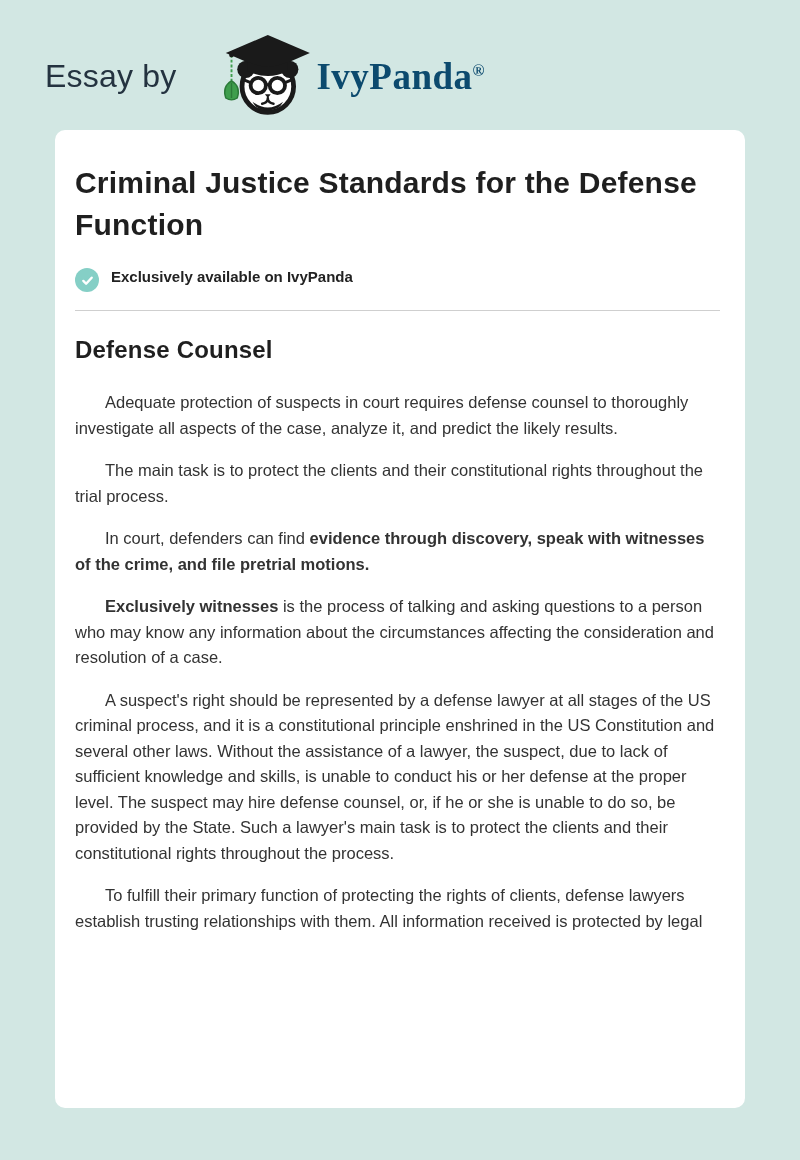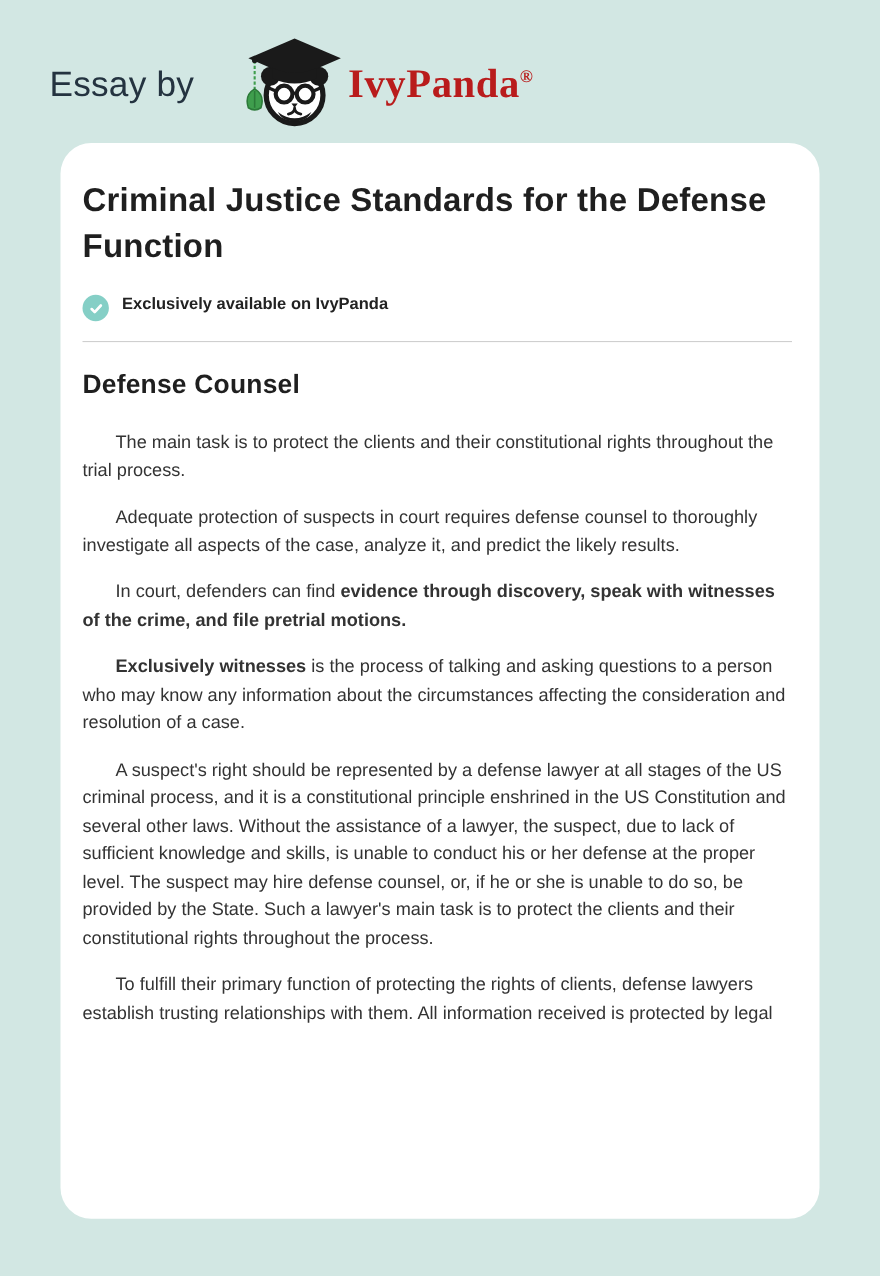--- a/index.html
+++ b/index.html
@@ -24,29 +24,29 @@
     display:flex;align-items:center;
     padding:34px 0 0 45px;height:118px;gap:24px;
   }
   .essay-by{
     font-size:32px;color:#243340;letter-spacing:.2px;
   }
   .logo-wrap{display:flex;align-items:center;margin-left:16px;}
   .logo-svg{width:96px;height:86px;display:block;}
   .wordmark{
     font-family:"Liberation Serif", serif;font-weight:700;
-    font-size:37px;color:#b91c1c;margin-left:4px;letter-spacing:.5px;
+    font-size:37px;color:#0c4a6e;margin-left:4px;letter-spacing:.5px;
   }
   .wordmark sup{font-size:16px;vertical-align:super;}
   
   .card{
     width:690px;height:978px;
     margin:12px 0 0 55px;
     background:var(--card);
-    border-radius:28px;
+    border-radius:10px;
     padding:32px 25px 24px 20px;
     overflow:hidden;
   }
   .essay-title{
     font-size:30px;line-height:42px;font-weight:700;
     color:var(--heading-text);
     margin-bottom:22px;letter-spacing:.2px;
   }
   .exclusive-row{display:flex;align-items:flex-start;margin-bottom:18px;}
   .check-circle{
@@ -118,22 +118,22 @@
         </svg>
       </span>
       <span class="exclusive-label">Exclusively available on IvyPanda</span>
     </div>
 
     <hr class="divider">
 
     <h2 class="section-heading">Defense Counsel</h2>
 
     <div class="essay-body">
+        <p><span>Adequate protection of suspects in court requires defense counsel to thoroughly investigate all aspects of the case, analyze it, and predict the likely results.</span></p>
         <p><span>The main task is to protect the clients and their constitutional rights throughout the trial process.</span></p>
-        <p><span>Adequate protection of suspects in court requires defense counsel to thoroughly investigate all aspects of the case, analyze it, and predict the likely results.</span></p>
         <p><span>In court, defenders can find </span><span class="b">evidence through discovery, speak with witnesses of the crime, and file pretrial motions.</span></p>
         <p><span class="b">Exclusively witnesses</span><span> is the process of talking and asking questions to a person who may know any information about the circumstances affecting the consideration and resolution of a case.</span></p>
         <p><span>A suspect's right should be represented by a defense lawyer at all stages of the US criminal process, and it is a constitutional principle enshrined in the US Constitution and several other laws. Without the assistance of a lawyer, the suspect, due to lack of sufficient knowledge and skills, is unable to conduct his or her defense at the proper level. The suspect may hire defense counsel, or, if he or she is unable to do so, be provided by the State. Such a lawyer's main task is to protect the clients and their constitutional rights throughout the process.</span></p>
         <p><span>To fulfill their primary function of protecting the rights of clients, defense lawyers establish trusting relationships with them. All information received is protected by legal</span></p>
       </div>
   </main>
 
 </div>
 
 </body></html>

